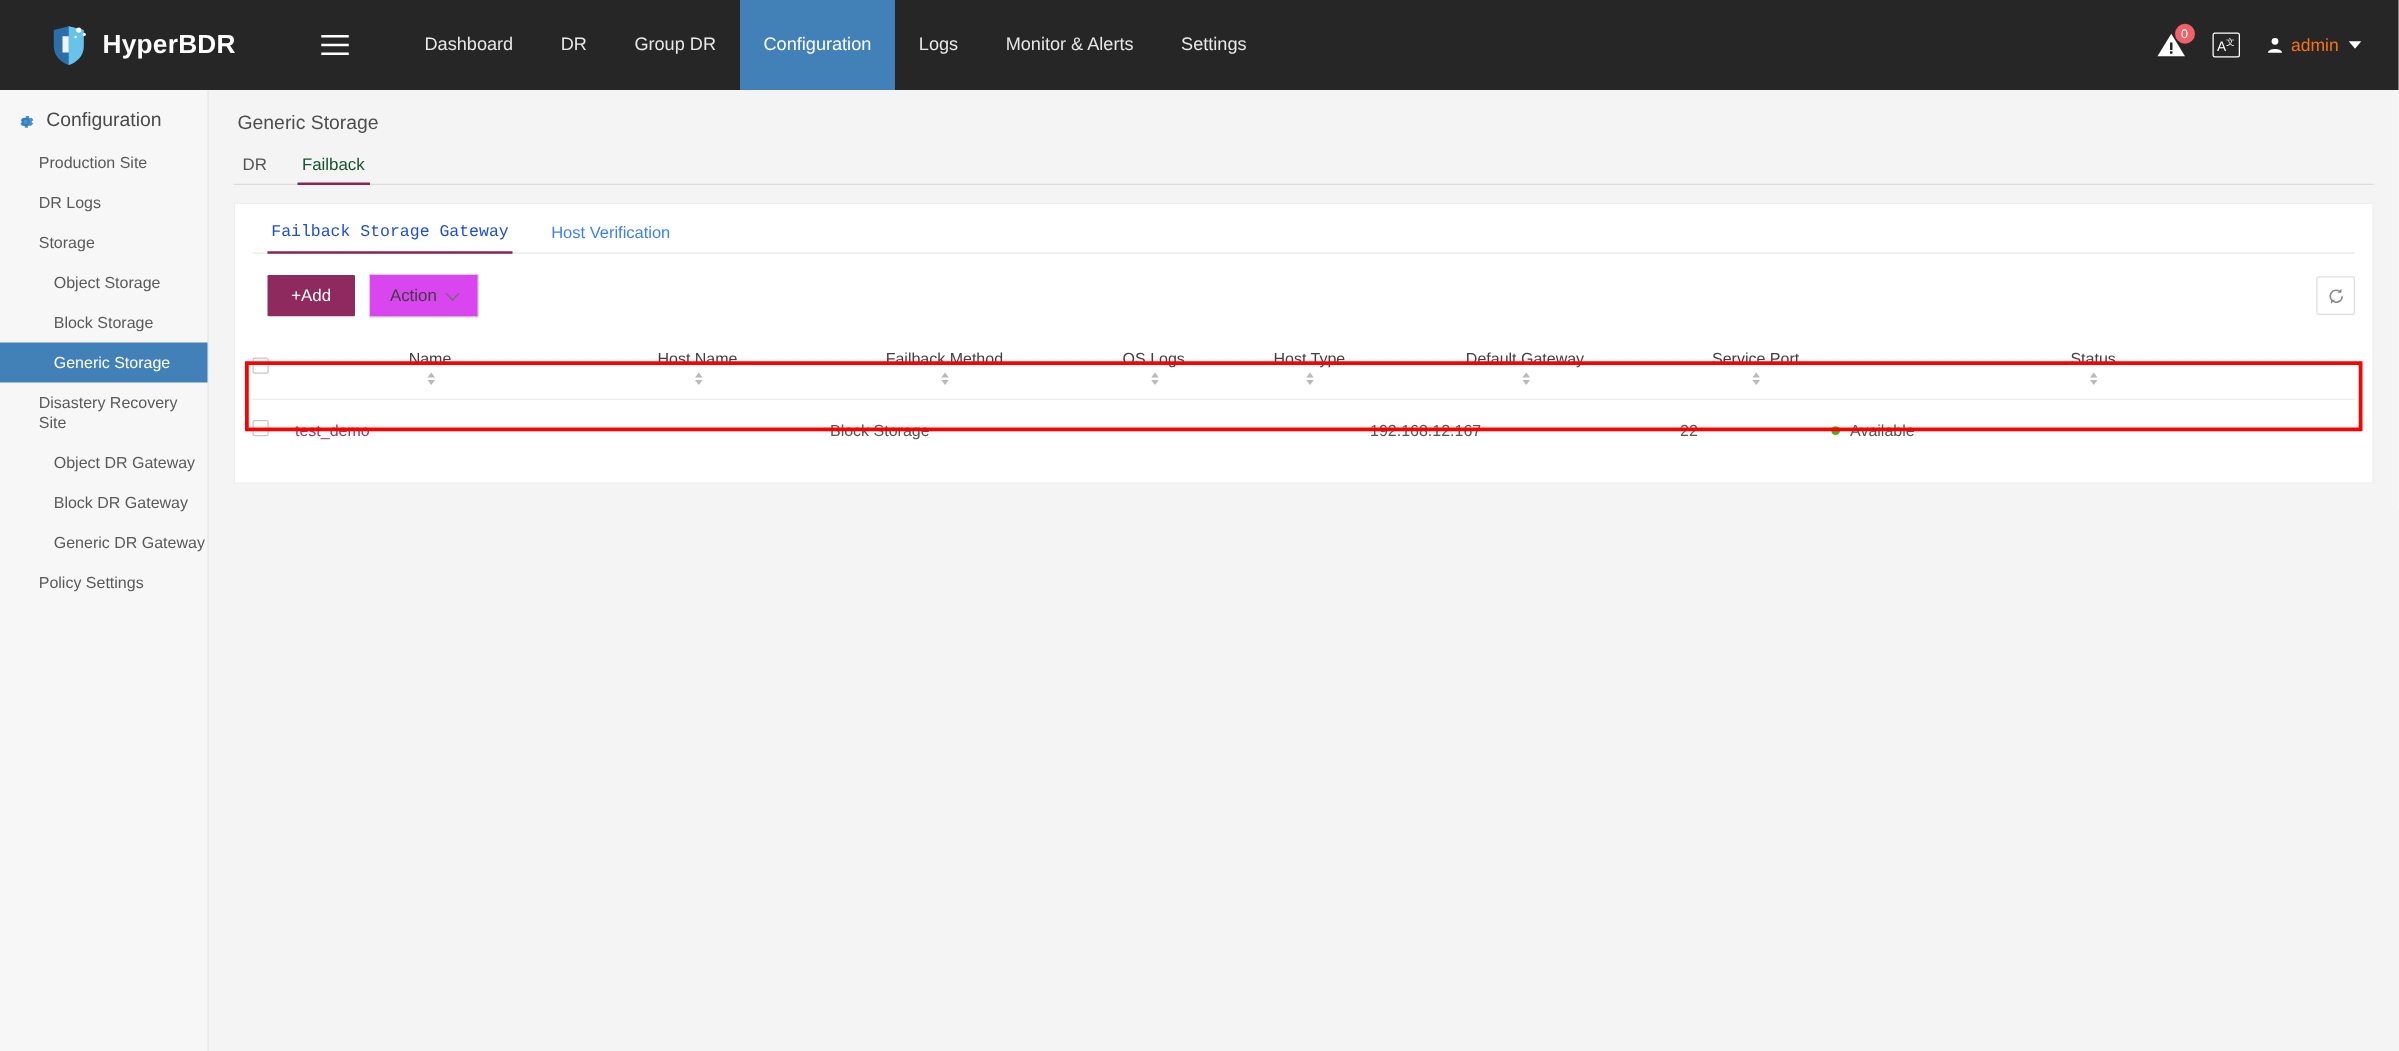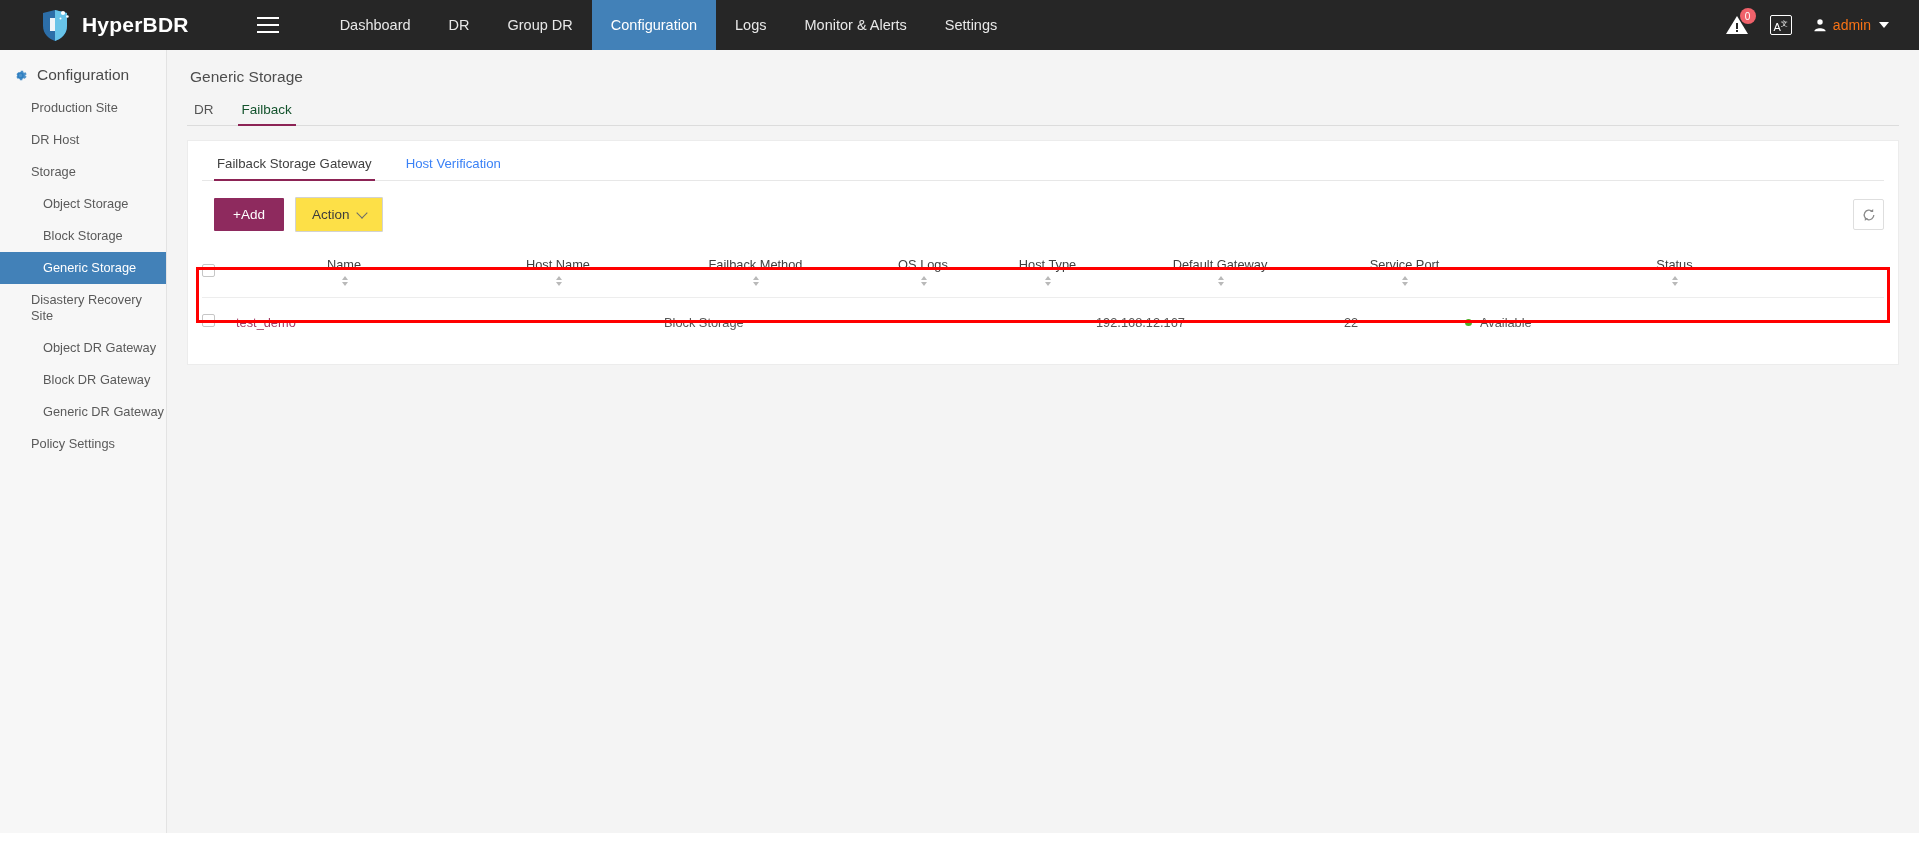--- a/index.html
+++ b/index.html
@@ -5,21 +5,21 @@
   * { box-sizing: border-box; margin: 0; padding: 0; }
   html, body {
     width: 1919px; height: 841px;
     font-family: "Liberation Sans", sans-serif;
     background: #ffffff;
     overflow: hidden;
   }
 
   
   .topnav {
-    height: 50px; background: #262626;
+    height: 72px; background: #262626;
     display: flex; align-items: stretch;
     position: relative;
     gap: 20px;
   }
   .brand {
     display: flex; align-items: center; gap: 11px;
     padding: 0 26px 0 40px;
   }
   .brand-logo { width: 31px; height: 33px; display: block; }
   .brand-name {
@@ -116,32 +116,32 @@
   }
   .inner-tabs {
     display: flex; gap: 28px; border-bottom: 1px solid #e7e7e7;
     padding: 12px 0 0 12px;
   }
   .itab {
     font-size: 13.2px; color: #3b82f6; padding: 3px 3px 8px 3px;
     cursor: pointer; border-bottom: 2px solid transparent;
     margin-bottom: -1px;
   }
-  .itab.active { color: #404040; border-bottom-color: #8c2355; }
+  .itab.active { color: #1d4ed8; border-bottom-color: #8c2355; font-family: Liberation Mono, monospace; }
 
   .toolbar {
     display: flex; align-items: center; padding: 16px 0 0 12px;
   }
   .btn-add {
     background: #8e2a5e; color: #ffffff; border: none;
     font-size: 13.5px; padding: 9px 19px; cursor: pointer;
     font-family: inherit; border-radius: 1px;
   }
   .btn-action {
-    background: #fde047; color: #3d3d3d; border: 1px solid #d2d2d2;
+    background: #d946ef; color: #3d3d3d; border: 1px solid #d2d2d2;
     font-size: 13.5px; padding: 9px 16px; margin-left: 11px;
     cursor: pointer; font-family: inherit; border-radius: 1px;
     display: flex; align-items: center; gap: 9px;
   }
   .chev {
     width: 8px; height: 8px; border-right: 1.4px solid #6b6b6b;
     border-bottom: 1.4px solid #6b6b6b; transform: rotate(45deg);
     margin-top: -4px;
   }
   .refresh-btn {
@@ -260,21 +260,21 @@
   <div class="sidebar">
     <div class="side-head">
       <svg class="gear-icon" viewBox="0 0 20 20">
         <path d="M10 6.2a3.8 3.8 0 1 0 0 7.6 3.8 3.8 0 0 0 0-7.6zm0 5.8a2 2 0 1 1 0-4 2 2 0 0 1 0 4z" fill="#2f7fc1"></path>
         <path d="M17.3 11.5l-1.5-.9a6 6 0 0 0 0-1.2l1.5-.9-1.4-2.4-1.6.6a6 6 0 0 0-1-.6l-.2-1.7h-2.8l-.2 1.7a6 6 0 0 0-1 .6l-1.6-.6L5.1 8.5l1.5.9a6 6 0 0 0 0 1.2l-1.5.9 1.4 2.4 1.6-.6a6 6 0 0 0 1 .6l.2 1.7h2.8l.2-1.7a6 6 0 0 0 1-.6l1.6.6z" fill="#2f7fc1" opacity=".85"></path>
       </svg>
       <span>Configuration</span>
     </div>
 
     <div class="side-item">Production Site</div>
-    <div class="side-item">DR Host</div>
+    <div class="side-item">DR Logs</div>
     <div class="side-item">Storage</div>
     <div class="side-item l2">Object Storage</div>
     <div class="side-item l2">Block Storage</div>
     <div class="side-item l2 active">Generic Storage</div>
     <div class="side-item">Disastery Recovery Site</div>
     <div class="side-item l2">Object DR Gateway</div>
     <div class="side-item l2">Block DR Gateway</div>
     <div class="side-item l2">Generic DR Gateway</div>
     <div class="side-item">Policy Settings</div>
   </div>

